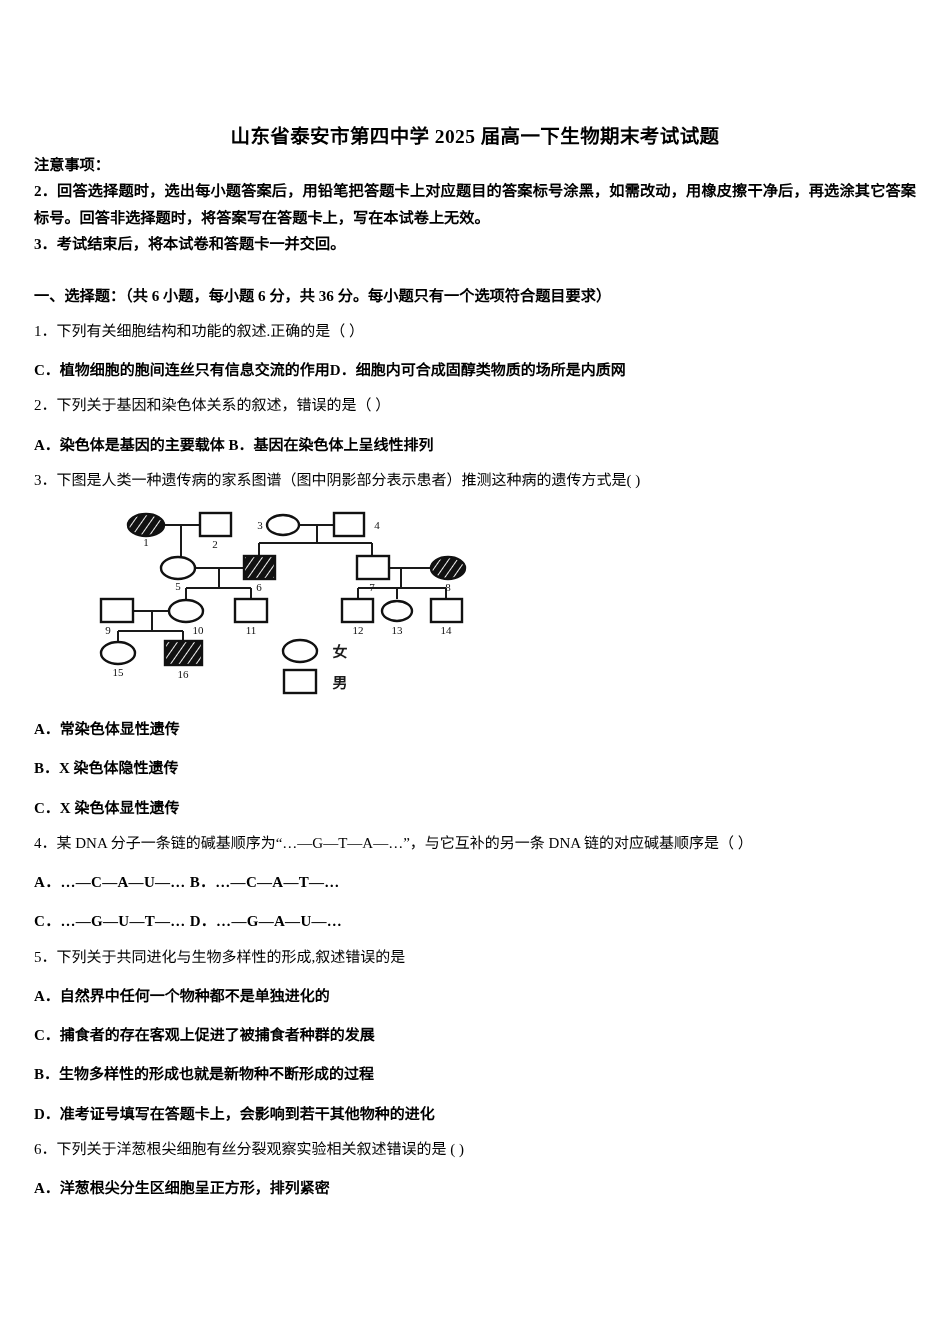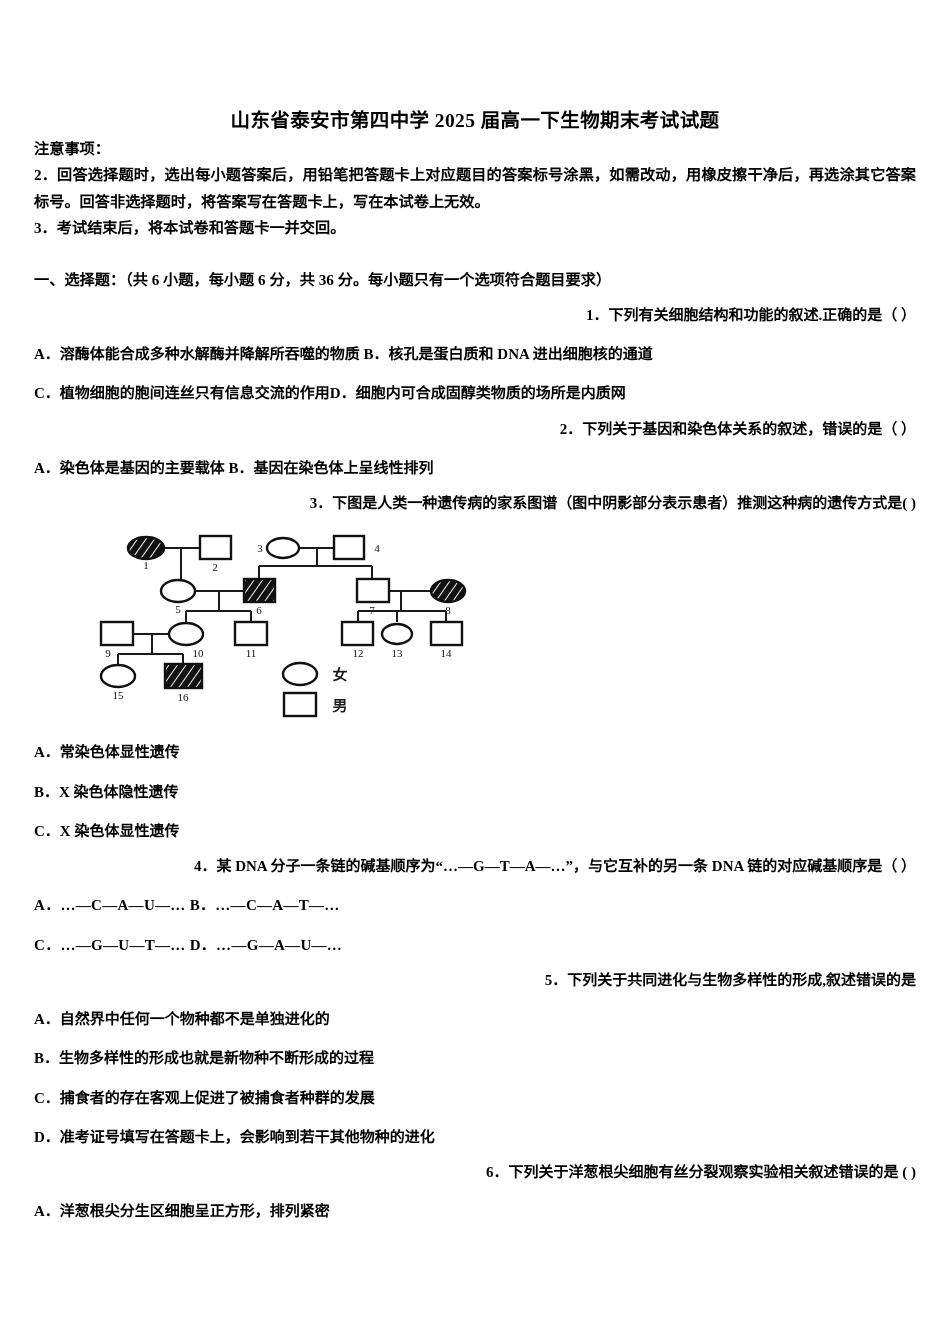--- a/index.html
+++ b/index.html
@@ -15,21 +15,21 @@
     font-family: "Liberation Serif", "DejaVu Serif", serif;
     color: #000000;
     overflow: hidden;
   }
   .page {
     position: absolute;
     left: 0; top: 0;
     width: 950px;
     height: 1316px;
     box-sizing: border-box;
-    padding: 0 34px;
+    padding: 16px 34px;
   }
 
   
   .doc-title {
     text-align: center;
     font-size: 19.5px;
     font-weight: bold;
     letter-spacing: 0.4px;
     margin: 108px 0 0 0;
     line-height: 1.3;
@@ -56,24 +56,23 @@
   .section-head {
     margin-top: 26px;
     font-size: 15.2px;
     font-weight: bold;
     line-height: 1.7;
   }
 
   
   .q-stem {
     font-size: 15px;
-    font-weight: bold;
+    font-weight: normal;
     line-height: 1.75;
     margin-top: 9px;
-    text-align: right;
   }
   .q-opt {
     font-size: 15px;
     font-weight: bold;
     line-height: 1.75;
     margin-top: 13px;
   }
   .mono-seq {
     font-family: "Liberation Serif", "DejaVu Serif", serif;
     letter-spacing: 0.3px;
@@ -108,21 +107,20 @@
 
   <div class="notice-block">
     <div class="notice-head">注意事项：</div>
     <div class="notice-line">2．回答选择题时，选出每小题答案后，用铅笔把答题卡上对应题目的答案标号涂黑，如需改动，用橡皮擦干净后，再选涂其它答案标号。回答非选择题时，将答案写在答题卡上，写在本试卷上无效。</div>
     <div class="notice-line">3．考试结束后，将本试卷和答题卡一并交回。</div>
   </div>
 
   <div class="section-head">一、选择题：（共 6 小题，每小题 6 分，共 36 分。每小题只有一个选项符合题目要求）</div>
 
   <div class="q-stem"><span>1．</span><span>下列有关细胞结构和功能的叙述.正确的是（   ）</span></div>
-  <div class="q-opt">A．溶酶体能合成多种水解酶并降解所吞噬的物质 B．核孔是蛋白质和 DNA 进出细胞核的通道</div>
   <div class="q-opt">C．植物细胞的胞间连丝只有信息交流的作用D．细胞内可合成固醇类物质的场所是内质网</div>
 
   <div class="q-stem"><span>2．</span><span>下列关于基因和染色体关系的叙述，错误的是（   ）</span></div>
   <div class="q-opt">A．染色体是基因的主要载体    B．基因在染色体上呈线性排列</div>
 
   <div class="q-stem"><span>3．</span><span>下图是人类一种遗传病的家系图谱（图中阴影部分表示患者）推测这种病的遗传方式是(      )</span></div>
 
   <div class="pedigree">
     <svg width="470" height="200" viewBox="0 0 470 200" xmlns="http://www.w3.org/2000/svg">
       <defs>
@@ -226,20 +224,20 @@
   <div class="q-opt">A．常染色体显性遗传</div>
   <div class="q-opt">B．X 染色体隐性遗传</div>
   <div class="q-opt">C．X 染色体显性遗传</div>
 
   <div class="q-stem"><span>4．</span><span>某 DNA 分子一条链的碱基顺序为“…—G—T—A—…”，与它互补的另一条 DNA 链的对应碱基顺序是（   ）</span></div>
   <div class="q-opt mono-seq">A．…—C—A—U—…    B．…—C—A—T—…</div>
   <div class="q-opt mono-seq">C．…—G—U—T—…    D．…—G—A—U—…</div>
 
   <div class="q-stem"><span>5．</span><span>下列关于共同进化与生物多样性的形成,叙述错误的是</span></div>
   <div class="q-opt">A．自然界中任何一个物种都不是单独进化的</div>
+  <div class="q-opt">C．捕食者的存在客观上促进了被捕食者种群的发展</div>
   <div class="q-opt">B．生物多样性的形成也就是新物种不断形成的过程</div>
-  <div class="q-opt">C．捕食者的存在客观上促进了被捕食者种群的发展</div>
   <div class="q-opt">D．准考证号填写在答题卡上，会影响到若干其他物种的进化</div>
 
   <div class="q-stem"><span>6．</span><span>下列关于洋葱根尖细胞有丝分裂观察实验相关叙述错误的是      (      )</span></div>
   <div class="q-opt">A．洋葱根尖分生区细胞呈正方形，排列紧密</div>
 
 </div>
 
 </body></html>

